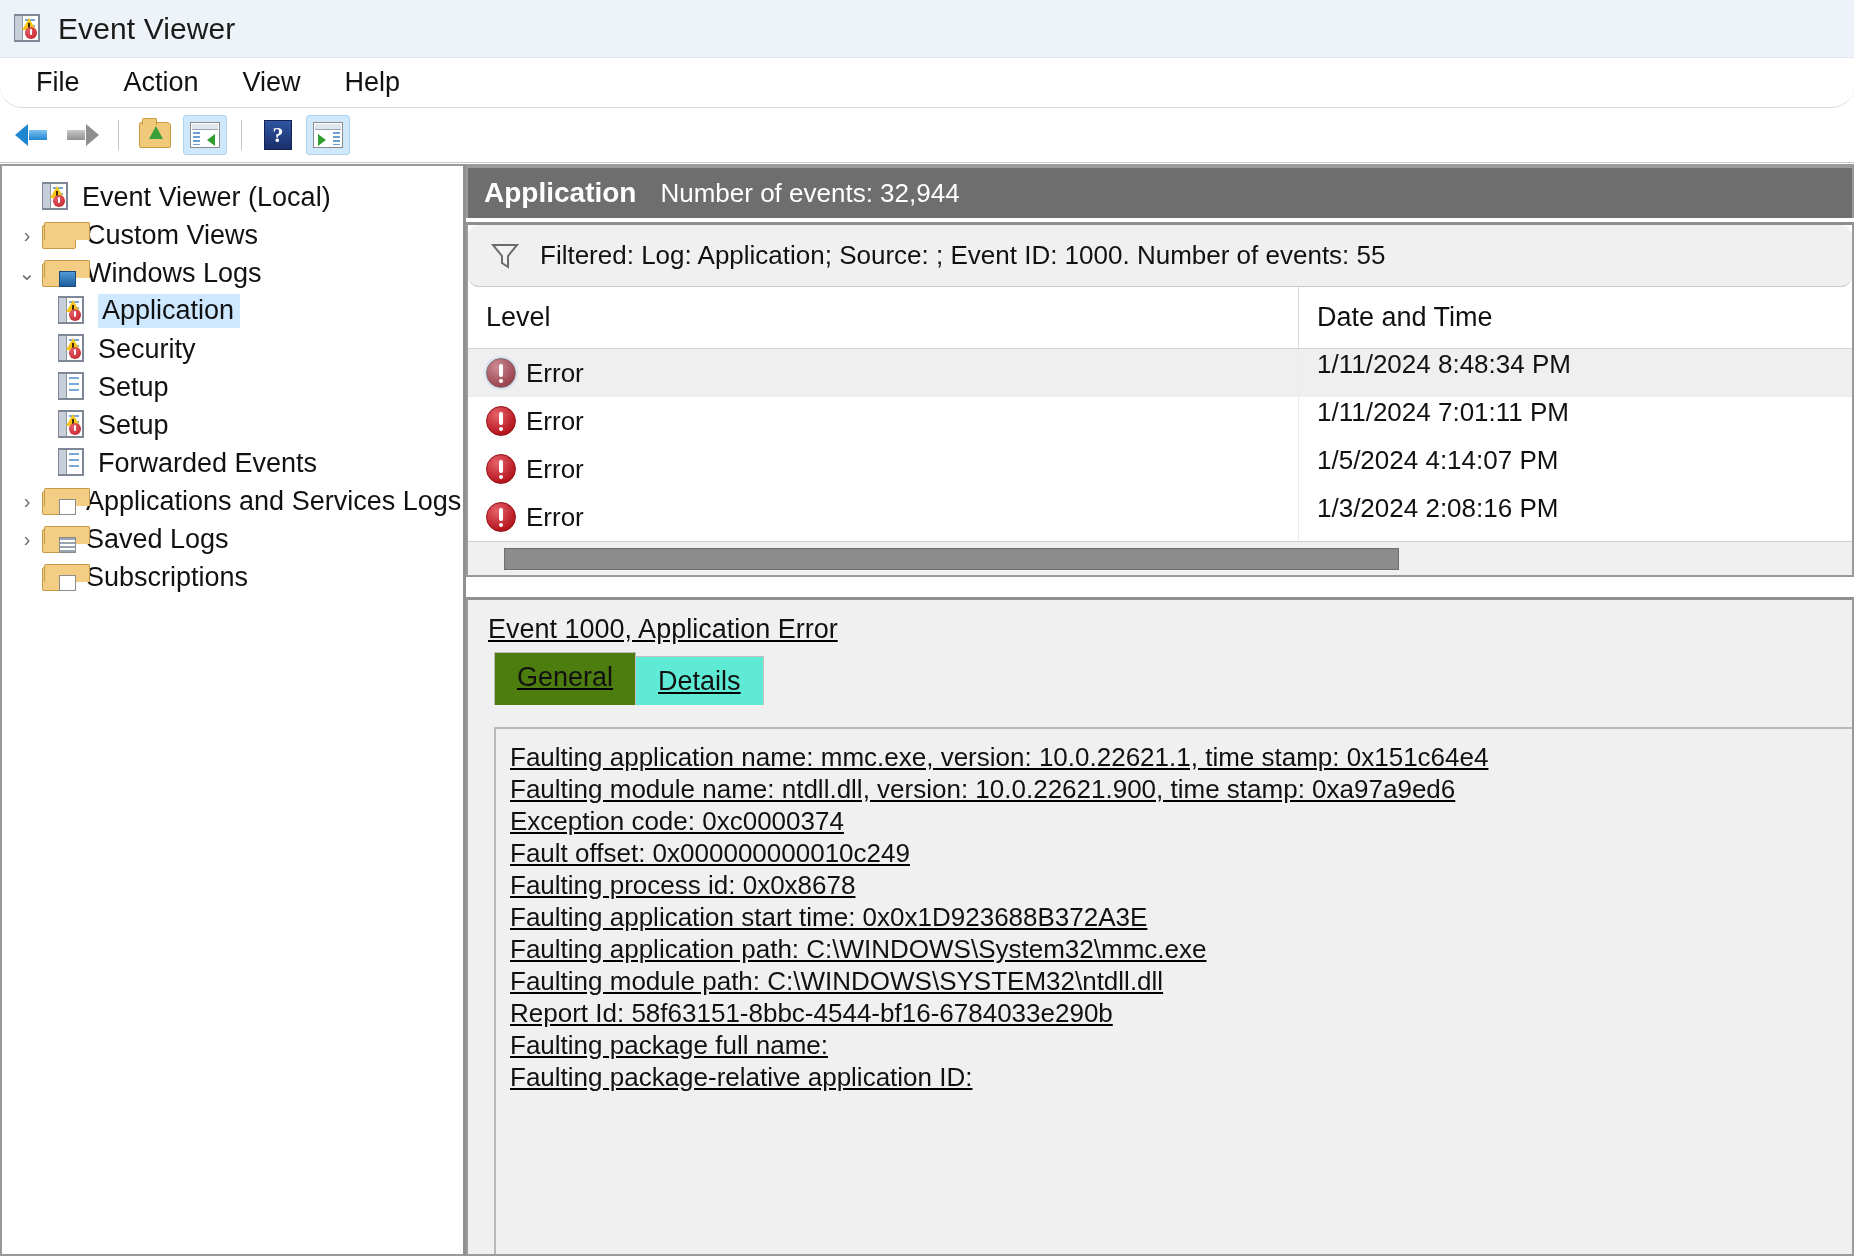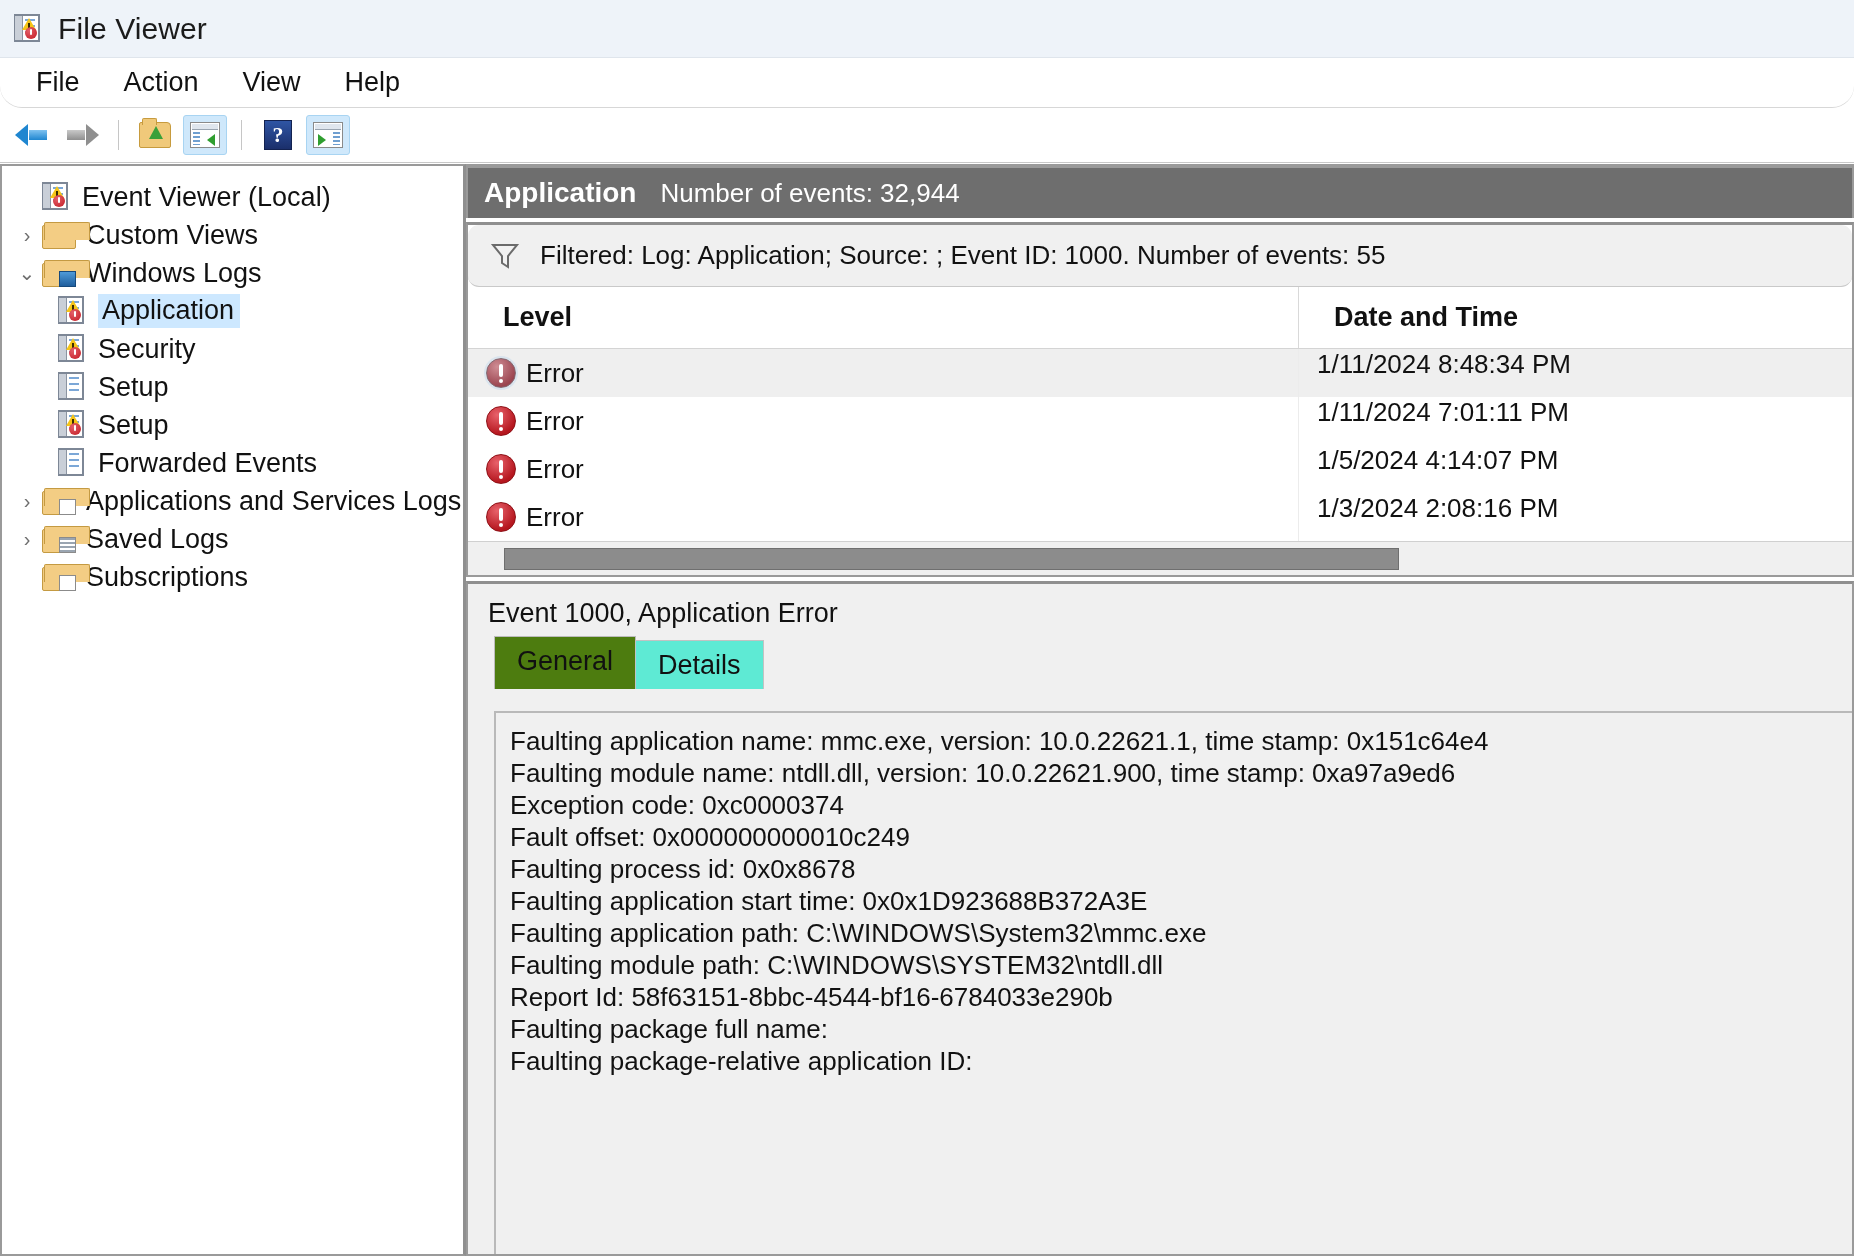--- a/index.html
+++ b/index.html
@@ -93,40 +93,40 @@
   .pane-head .t1{font-size:28px;font-weight:bold;}
   .pane-head .t2{font-size:26px;}
 
   .listwrap{border:2px solid #9a9a9a;border-top:3px solid #8f8f8f;margin:4px 0 0 0;background:#fff;}
   .filterbar{height:62px;background:#f0f0f0;display:flex;align-items:center;padding-left:22px;gap:20px;border-bottom:1px solid #c9c9c9;border-radius:11px;}
   .funnel{width:30px;height:28px;position:relative;flex:0 0 30px;}
   .funnel svg{display:block;}
   .filter-text{font-size:26px;color:#111;white-space:nowrap;}
 
   .colhead{display:flex;height:62px;background:#fff;border-bottom:1px solid #d4d4d4;align-items:center;}
-  .colhead .c{font-size:27px;color:#111;padding-left:35px;height:100%;display:flex;align-items:center;font-weight:bold;}
+  .colhead .c{font-size:27px;color:#111;padding-left:18px;height:100%;display:flex;align-items:center;}
   .col-level{flex:1;border-right:1px solid #d9d9d9;}
   .col-date{width:553px;}
 
   .evrow{display:flex;height:48px;align-items:flex-start;background:#fff;}
   .evrow.sel{background:#efefef;}
   .ev-level{flex:1;display:flex;align-items:center;gap:10px;padding-left:18px;border-right:1px solid #ececec;height:100%;}
   .ev-date{width:553px;padding-left:18px;font-size:26px;color:#111;}
   .ev-text{font-size:26px;color:#111;}
   .err-ico{width:30px;height:30px;border-radius:50%;position:relative;flex:0 0 30px;
     background:radial-gradient(circle at 36% 28%,#e8626b,#b5161e 72%);border:1px solid #8e1016;}
   .err-ico.muted{background:radial-gradient(circle at 36% 28%,#cf8d94,#9b4550 72%);border-color:#7f6a74;box-shadow:0 0 0 2px #d9e4ee;}
   .err-ico::after{content:"";position:absolute;left:50%;top:17%;transform:translateX(-50%);width:4px;height:46%;background:#fff;border-radius:2px;}
   .err-ico::before{content:"";position:absolute;left:50%;bottom:14%;transform:translateX(-50%);width:4px;height:4px;background:#fff;border-radius:50%;}
 
   .hscroll{height:34px;background:#f0f0f0;display:flex;align-items:center;padding:0 6px;border-top:1px solid #d0d0d0;}
   .hthumb{height:22px;background:#8c8c8c;border:1px solid #6f6f6f;width:895px;margin-left:30px;}
 
   
-  .detail{flex:1;border:2px solid #9a9a9a;border-top:3px solid #8f8f8f;margin-top:4px;background:#f0f0f0;display:flex;flex-direction:column;min-height:0;}
+  .detail{flex:1;border:2px solid #9a9a9a;border-top:3px solid #8f8f8f;margin-top:20px;background:#f0f0f0;display:flex;flex-direction:column;min-height:0;text-decoration:underline;}
   .detail-title{font-size:27px;color:#111;padding:14px 0 12px 20px;background:#f0f0f0;}
   .tabs{display:flex;align-items:flex-end;padding-left:26px;height:48px;background:#f0f0f0;}
   .tab{font-size:27px;color:#111;padding:9px 22px 8px 22px;background:#5eead4;border:1px solid #c2c2c2;border-bottom:none;margin-right:-1px;}
   .tab.active{background:#4d7c0f;border-color:#bcbcbc;padding-bottom:12px;}
   .tabbody{flex:1;background:#f0f0f0;padding:22px 0 0 26px;min-height:0;overflow:hidden;}
   .textbox{background:#f0f0f0;border:2px solid #b9b9b9;border-right:none;border-bottom:none;height:100%;padding:12px 0 0 14px;overflow:hidden;}
   .dline{font-size:26px;color:#111;line-height:32px;white-space:nowrap;}
 </style>
 </head>
 <body>
@@ -134,21 +134,21 @@
 <div id="app">
 
   <div class="titlebar">
     <span class="bookico">
       <span class="book" style="width:26px;height:28px;display:block;">
         <span class="lines"></span>
         <span class="badge-warn" style="right:2px;top:2px;"></span>
         <span class="badge-err" style="right:1px;bottom:1px;width:12px;height:12px;"></span>
       </span>
     </span>
-    <span class="title-text">File Viewer</span>
+    <span class="title-text">Event Viewer</span>
   </div>
 
   <div class="menubar">
     <span class="menuitem">File</span>
     <span class="menuitem">Action</span>
     <span class="menuitem">View</span>
     <span class="menuitem">Help</span>
   </div>
 
   <div class="toolbar">

